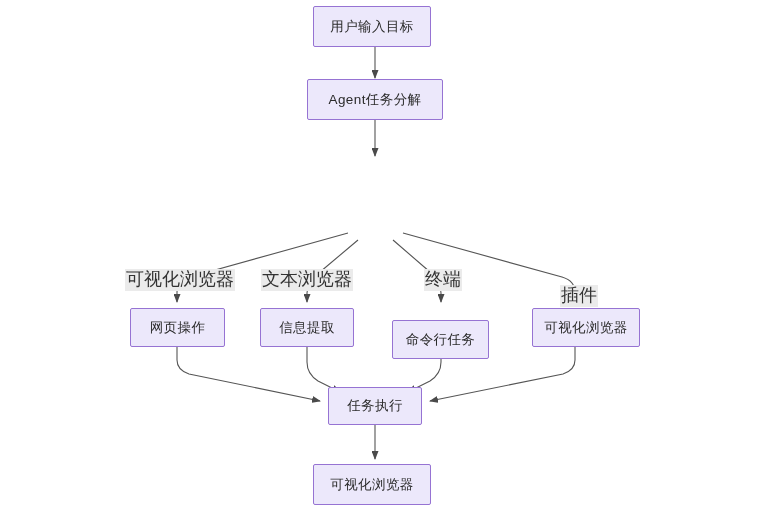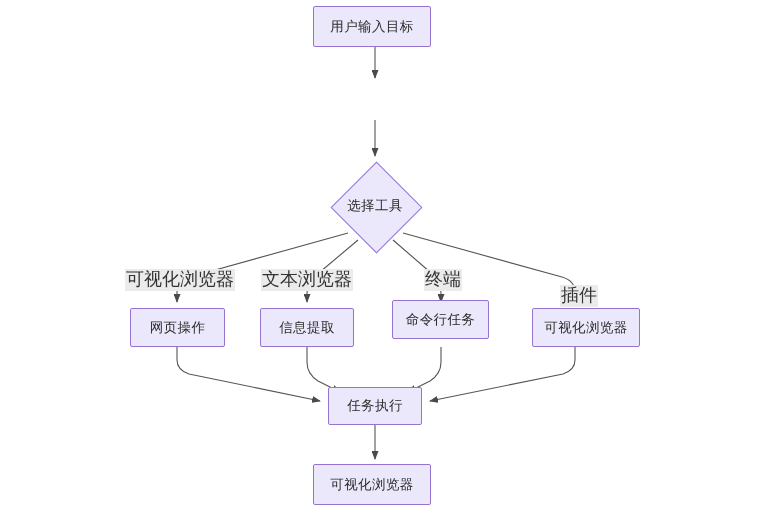--- a/index.html
+++ b/index.html
@@ -122,35 +122,34 @@
 
     <path d="M 575 347 L 575 360 Q 575 370 563 374 L 430 401" fill="none" stroke="#555555" stroke-width="1.1" marker-end="url(#arrowhead)"></path>
 
     <line x1="375" y1="425" x2="375" y2="459" stroke="#555555" stroke-width="1.1" marker-end="url(#arrowhead)"></line>
   </svg>
 
   <div class="node" style="left:313px; top:6px; width:118px; height:41px;">
     <span class="node-label">用户输入目标</span>
   </div>
 
+  <div class="node" style="left:307px; top:79px; width:136px; height:41px;">
+    <span class="node-label">Agent任务分解</span>
+  </div>
 
-  <div class="decision">
-    <div class="diamond-shape"></div>
-    <div class="decision-text">选择工具</div>
-  </div>
 
   <div class="node" style="left:130px; top:308px; width:95px; height:39px;">
     <span class="node-label">网页操作</span>
   </div>
 
   <div class="node" style="left:260px; top:308px; width:94px; height:39px;">
     <span class="node-label">信息提取</span>
   </div>
 
-  <div class="node" style="left:392px; top:300px; width:97px; height:39px;">
+  <div class="node" style="left:392px; top:320px; width:97px; height:39px;">
     <span class="node-label">命令行任务</span>
   </div>
 
   <div class="node" style="left:532px; top:308px; width:108px; height:39px;">
     <span class="node-label">可视化浏览器</span>
   </div>
 
   <div class="node" style="left:328px; top:387px; width:94px; height:38px;">
     <span class="node-label">任务执行</span>
   </div>

